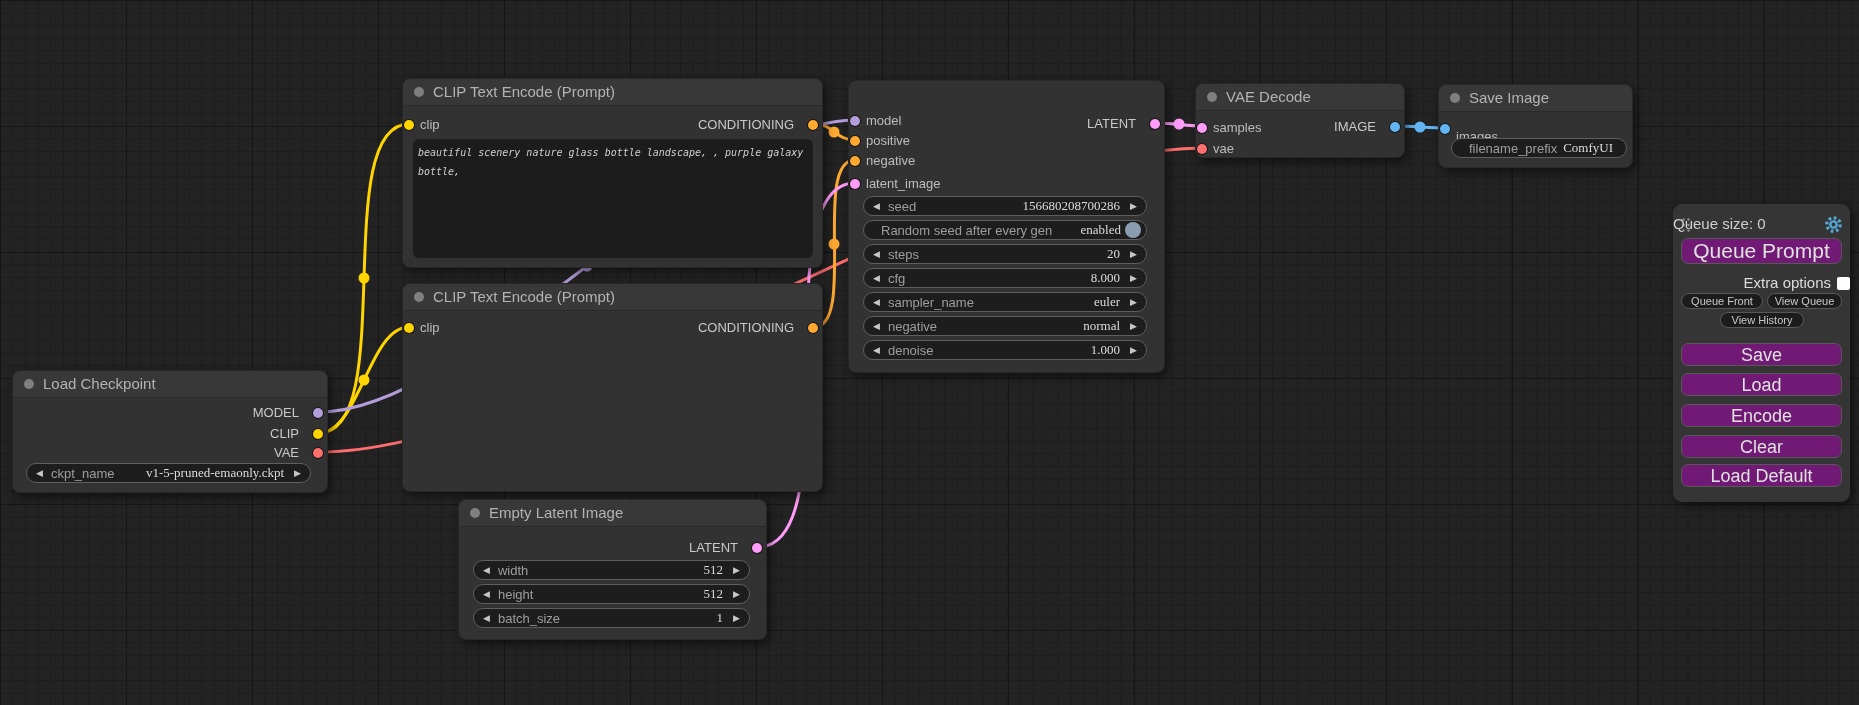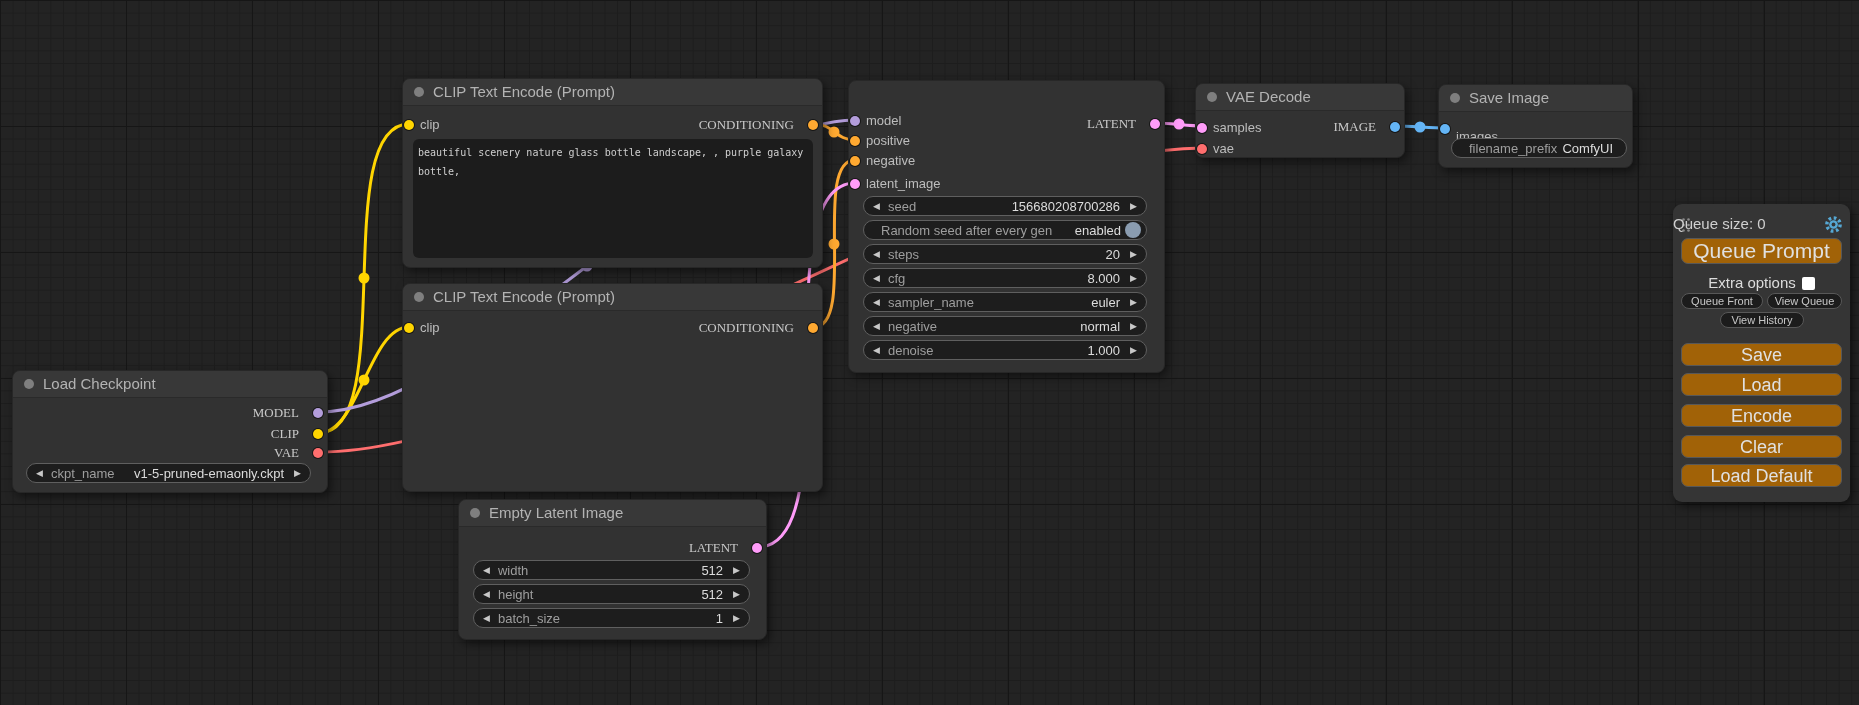--- a/index.html
+++ b/index.html
@@ -27,55 +27,55 @@
   .node-title{
     height:26px;background:#383838;border-radius:7px 7px 0 0;border-bottom:1px solid #2a2a2a;
     color:#b3b3b3;font-size:15px;line-height:26px;padding-left:30px;position:relative;
     white-space:nowrap;overflow:hidden;
   }
   .tdot{position:absolute;left:11px;top:8px;width:10px;height:10px;border-radius:50%;}
   .pdot{position:absolute;width:10px;height:10px;border-radius:50%;box-shadow:0 0 0 1px #161616;}
   .pdot.in{left:1px;}
   .pdot.out{right:4px;}
   .inlabel{position:absolute;left:17px;font-size:13px;color:#bdbdbd;height:16px;line-height:16px;}
-  .outlabel{position:absolute;right:28px;font-size:13px;color:#c9c9c9;height:16px;line-height:16px;text-align:right;font-family:Liberation Serif, serif;}
+  .outlabel{position:absolute;right:28px;font-size:13px;color:#c9c9c9;height:16px;line-height:16px;text-align:right;}
   .ta{
     position:absolute;background:#1c1c1c;border-radius:6px;
     font-family:"DejaVu Sans Mono",monospace;font-size:10px;line-height:19px;
-    color:#cfcfcf;padding:4px 5px;box-sizing:border-box;white-space:normal;word-break:normal;
+    color:#cfcfcf;padding:4px 5px;box-sizing:border-box;white-space:normal;word-break:normal;font-style:italic;
   }
   .wg{
     position:absolute;height:20px;background:#1d1d1d;border:1px solid #5f5f5f;border-radius:11px;
     display:flex;align-items:center;font-size:13px;padding:0 9px;box-sizing:border-box;
   }
   .wg .arr{color:#c8c8c8;font-size:9px;line-height:20px;}
   .wg .nm{color:#9e9e9e;margin-left:8px;white-space:nowrap;}
-  .wg .vl{margin-left:auto;color:#dcdcdc;margin-right:10px;white-space:nowrap;}
+  .wg .vl{margin-left:auto;color:#dcdcdc;margin-right:10px;white-space:nowrap;font-family:Liberation Serif, serif;}
   .wg .vl.end{margin-right:4px;}
   .toggle-dot{display:inline-block;width:16px;height:16px;border-radius:50%;margin-right:-4px;flex:none;}
   
   .qpanel{
     position:absolute;left:1673px;top:204px;width:177px;height:298px;z-index:3;
     background:#353535;border-radius:9px;box-shadow:3px 4px 10px rgba(0,0,0,.55);
   }
   .qheader{position:absolute;left:0;top:10px;width:100%;height:20px;}
   .qsize{position:absolute;left:0;top:0;width:100%;text-align:left;font-size:15px;color:#cfcfcf;line-height:20px;}
   .qhandle{position:absolute;left:8px;top:3px;cursor:grab;}
   .qgear{position:absolute;right:7px;top:1px;cursor:pointer;}
   .qbtn{
-    position:absolute;left:8px;right:8px;height:23px;background:#a16207;border:1px solid #585858;
+    position:absolute;left:8px;right:8px;height:23px;background:#701a75;border:1px solid #585858;
     border-radius:7px;color:#e0e0e0;font-size:18px;text-align:center;line-height:22px;cursor:pointer;
     box-sizing:border-box;
   }
   .qbtn.big{font-size:21px;height:26px;line-height:24px;}
   .qsmall{
     position:absolute;height:16px;background:#1c1c1c;border:1px solid #585858;border-radius:9px;
     color:#c8c8c8;font-size:11px;text-align:center;line-height:14px;cursor:pointer;box-sizing:border-box;
   }
-  .extra-row{position:absolute;left:0;top:71px;width:100%;text-align:center;font-size:15px;color:#dcdcdc;height:16px;line-height:16px;}
+  .extra-row{position:absolute;left:0;top:71px;width:100%;text-align:right;font-size:15px;color:#dcdcdc;height:16px;line-height:16px;}
   .checkbox{display:inline-block;width:13px;height:13px;border-radius:2px;vertical-align:-2px;margin-left:6px;cursor:pointer;}
 </style>
 </head>
 <body>
 
 <div class="canvas"></div>
 
 <svg class="wires" width="1859" height="705">
   <path d="M319,433 C399,433 329,124 409,124" stroke="#ffd500"></path>
   <path d="M319,433 C359,433 369,327 409,327" stroke="#ffd500"></path>

